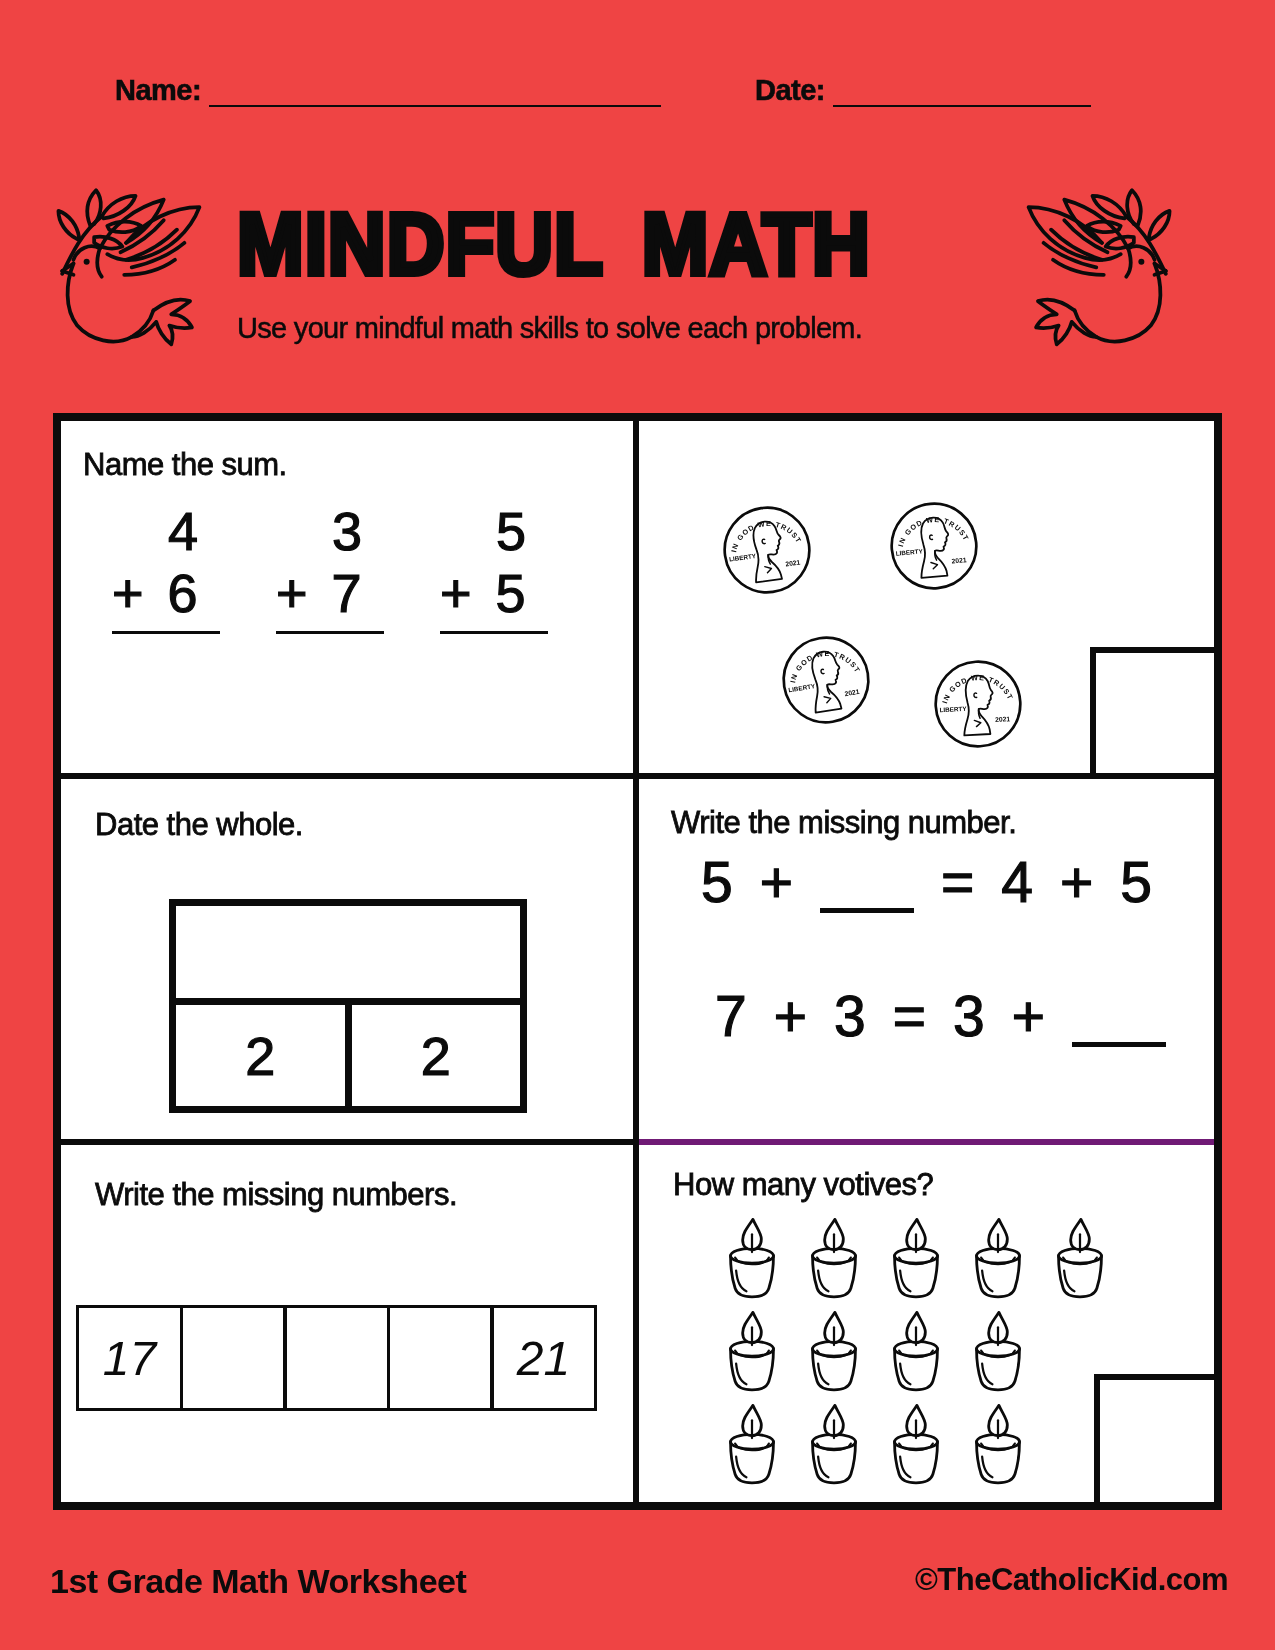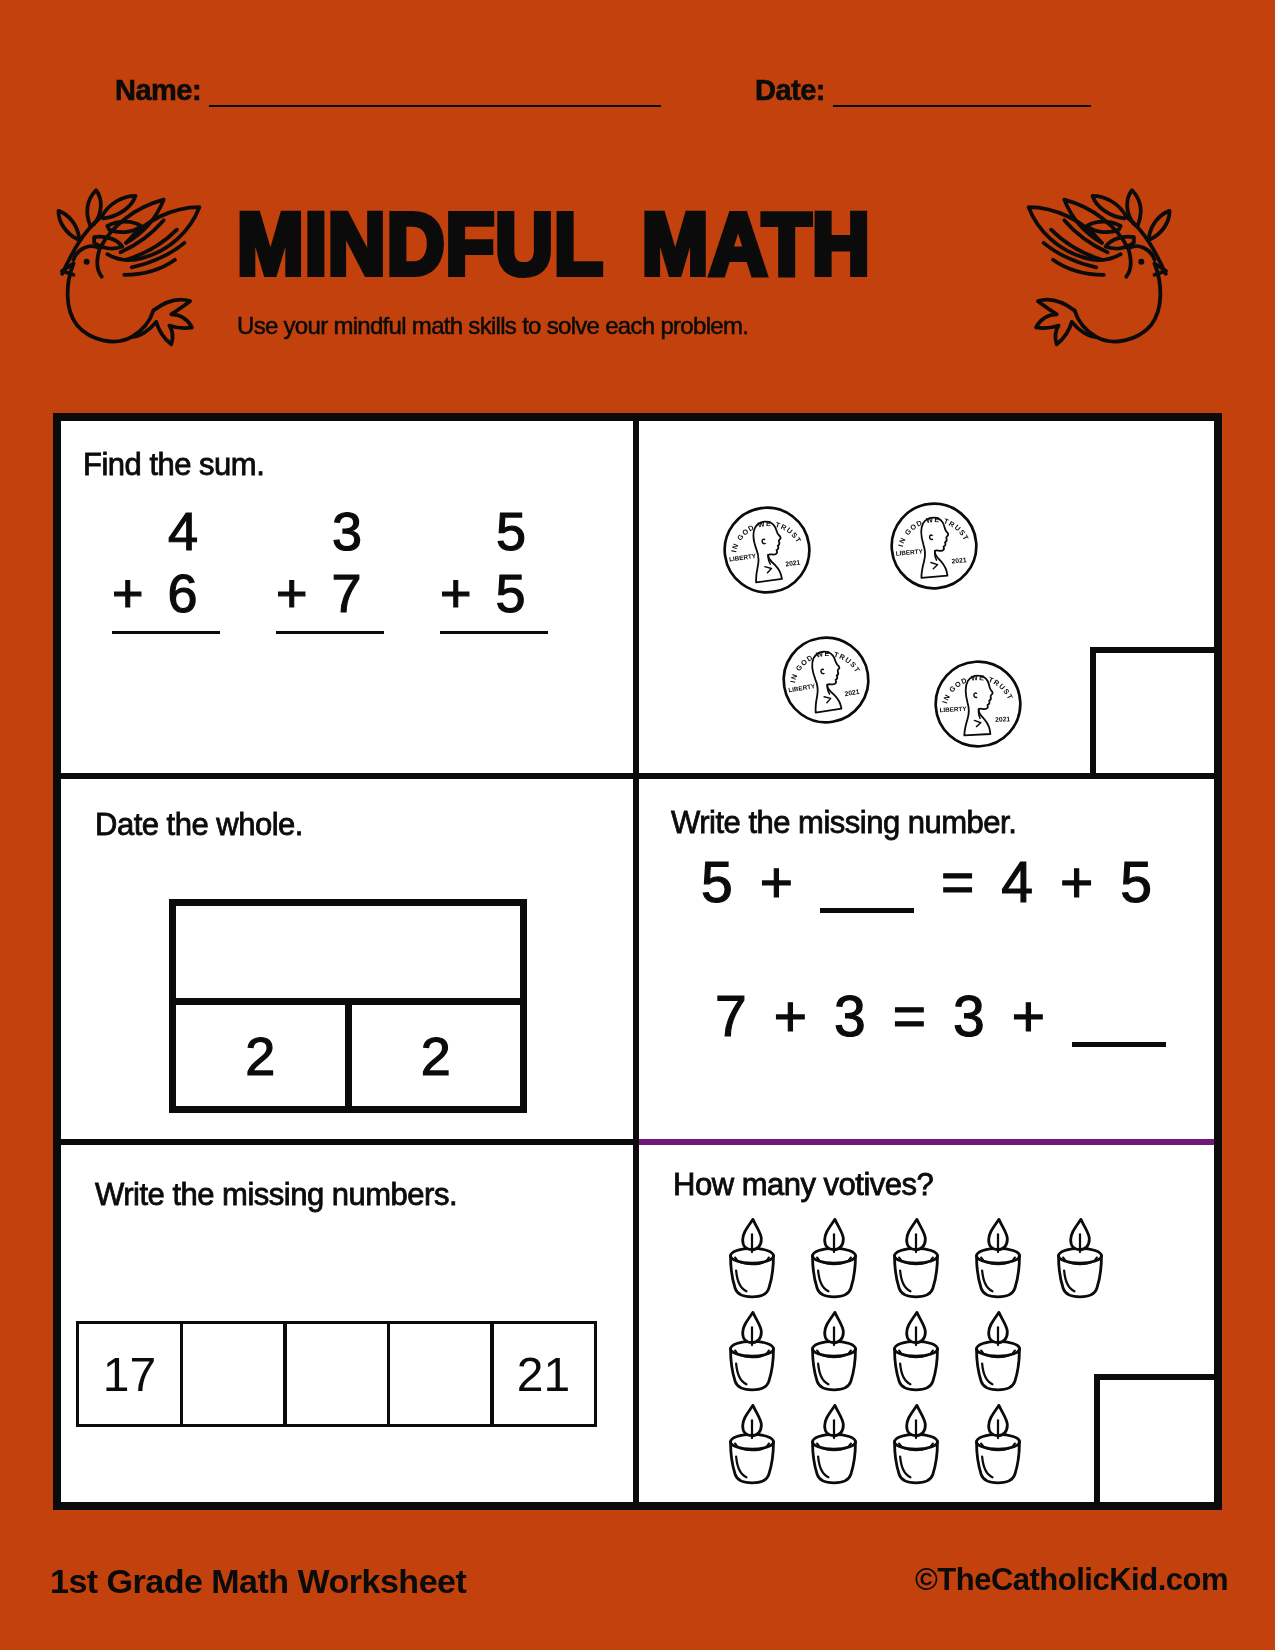--- a/index.html
+++ b/index.html
@@ -1,33 +1,33 @@
 <!DOCTYPE html>
 <html><head>
 <meta charset="utf-8">
 <style>
   html,body{margin:0;padding:0;background:#e8e8e8;}
-  .page{position:relative;width:1275px;height:1650px;background:#c2410c;margin:0 auto;
+  .page{position:relative;width:1275px;height:1650px;background:#ef4444;margin:0 auto;
         font-family:"Liberation Sans", sans-serif;color:#0b0b0b;overflow:hidden;}
 
   
   .hdr-field{position:absolute;top:74px;display:flex;align-items:flex-end;}
   .hdr-field .lbl{font-weight:bold;font-size:29px;letter-spacing:-0.5px;-webkit-text-stroke:0.6px #0b0b0b;}
   .hdr-line{display:inline-block;border-bottom:2.5px solid #0b0b0b;height:26px;margin-left:8px;}
   .name-field{left:115px;}
   .name-field .hdr-line{width:452px;}
   .date-field{left:755px;}
   .date-field .hdr-line{width:258px;}
 
   
   .title-wrap{position:absolute;left:237px;top:178px;width:725px;text-align:left;margin-top:20px;}
   .main-title{font-weight:bold;font-size:80px;line-height:1.05;white-space:nowrap;
               letter-spacing:1px;word-spacing:16px;-webkit-text-stroke:5.5px #0b0b0b;
               transform:scaleY(1.10);transform-origin:top center;}
-  .subtitle{margin-top:30px;font-size:24px;letter-spacing:-0.7px;white-space:nowrap;
+  .subtitle{margin-top:30px;font-size:29px;letter-spacing:-0.7px;white-space:nowrap;
             -webkit-text-stroke:0.5px #0b0b0b;}
 
   .dove{position:absolute;top:176px;width:188px;height:176px;}
   .dove svg{width:100%;height:100%;}
   .dove-left{left:34px;}
   .dove-right{left:1006px;transform:scaleX(-1);}
 
   
   .grid{position:absolute;left:53px;top:413px;width:1169px;height:1097px;
         border:8px solid #0b0b0b;box-sizing:border-box;display:grid;
@@ -73,21 +73,21 @@
   .ppw .part{flex:1;display:flex;align-items:center;justify-content:center;font-size:54px;line-height:1;}
   .ppw .part.pl{border-right:7px solid #0b0b0b;}
 
   
   .eq{position:absolute;display:flex;align-items:flex-end;gap:27px;font-size:57px;line-height:62px;}
   .eq0{left:62px;top:72px;}
   .eq1{left:76px;top:206px;}
   .eq .blank{width:94px;height:50px;border-bottom:5px solid #0b0b0b;}
 
   
-  .strip{position:absolute;left:15px;top:176px;display:flex;}
+  .strip{position:absolute;left:15px;top:160px;display:flex;font-style:italic;}
   .seq-cell{width:107px;height:106px;border:3.5px solid #0b0b0b;box-sizing:border-box;margin-left:-3.5px;
             display:flex;align-items:center;justify-content:center;font-size:48px;}
   .seq-cell:first-child{margin-left:0;}
 
   
   .candles{position:absolute;left:85px;top:70px;}
   .candle-row{display:flex;gap:26px;margin-bottom:4px;}
   .candle{width:56px;height:89px;}
   .candle svg{width:100%;height:100%;}
 
@@ -163,21 +163,21 @@
   </div>
 
   <div class="title-wrap">
     <div class="main-title">MINDFUL MATH</div>
     <div class="subtitle">Use your mindful math skills to solve each problem.</div>
   </div>
 
   <div class="grid">
 
     <div class="cell c1">
-      <div class="prompt">Find the sum.</div>
+      <div class="prompt">Name the sum.</div>
       <div class="probs">
         <div class="prob">
           <div class="r1 bignum">4</div>
           <div class="r2 bignum">
             <span>+</span>
             <span>6</span>
           </div>
           <div class="rule"></div>
         </div>
         <div class="prob">

